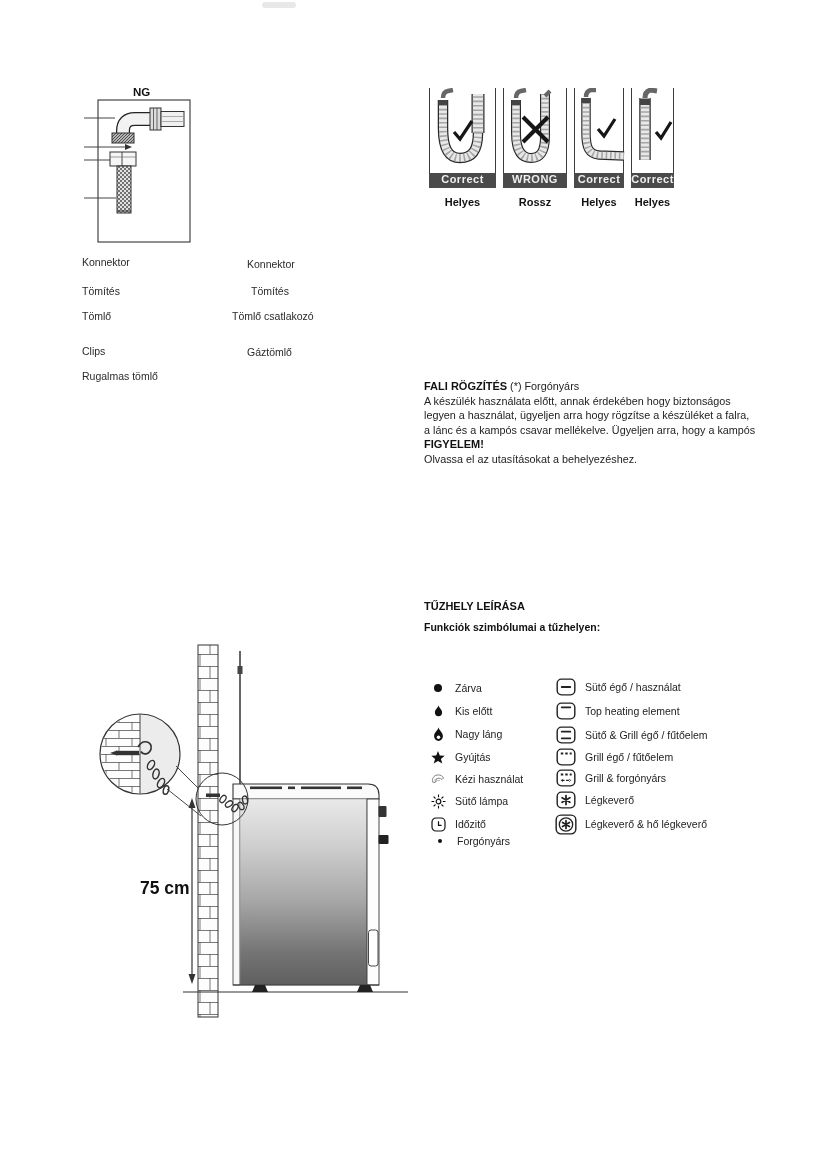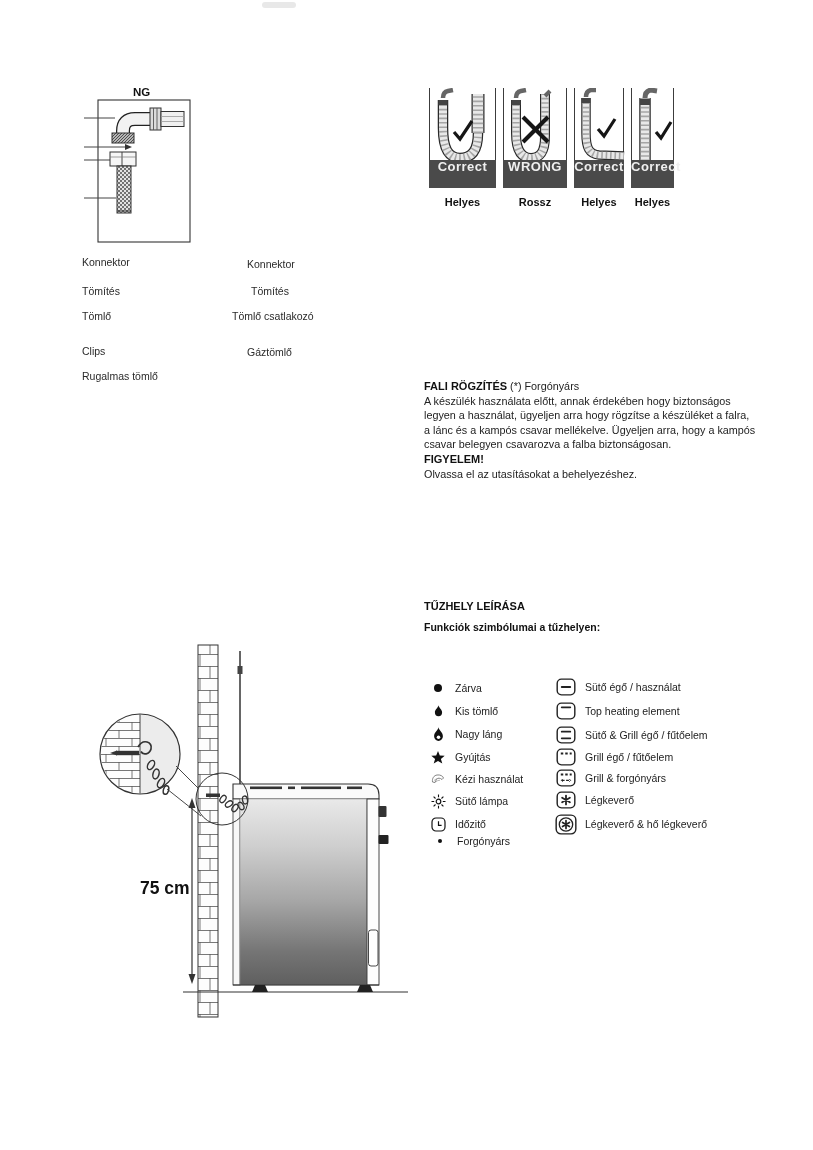--- a/index.html
+++ b/index.html
@@ -7,22 +7,22 @@
         font-family:"Liberation Sans",sans-serif;color:#1a1a1a;overflow:hidden;margin:0 auto;padding-left:12px;}
   .abs{position:absolute;}
   .smudge{position:absolute;left:262px;top:2px;width:34px;height:6px;background:#e8e8e8;border-radius:3px;}
 
   
   .lbl{position:absolute;font-size:10.5px;color:#2a2a2a;white-space:nowrap;}
 
   
   .panel{position:absolute;top:88px;height:100px;border-left:1px solid #3c3c3c;border-right:1px solid #3c3c3c;box-sizing:border-box;}
   .panel svg{position:absolute;left:0;top:0;}
-  .banner{position:absolute;left:-1px;right:-1px;bottom:0;height:28px;background:#4a4a4a;
-          color:#efefef;font-size:13px;line-height:13px;text-align:center;font-weight:700;letter-spacing:.5px;}
+  .banner{position:absolute;left:-1px;right:-1px;bottom:0;height:15px;background:#4a4a4a;
+          color:#efefef;font-size:11px;line-height:13px;text-align:center;font-weight:700;letter-spacing:.5px;}
   .caption{position:absolute;top:108px;left:-8px;right:-8px;text-align:center;font-size:11px;font-weight:700;color:#111;}
 
   
   .textblock{position:absolute;left:424px;top:379px;width:335px;font-size:10.8px;line-height:14.6px;color:#222;}
   .textblock b{font-size:11px;color:#111;}
 
   
   .legend-title{position:absolute;left:424px;top:600px;font-size:11px;font-weight:700;color:#111;}
   .legend-sub{position:absolute;left:424px;top:621px;font-size:10.5px;font-weight:700;color:#111;}
   .lrow{position:absolute;display:flex;align-items:center;height:20px;}
@@ -153,21 +153,20 @@
     <div class="caption">Helyes</div>
   </div>
 
   <div class="textblock">
     <div>
       <b>FALI RÖGZÍTÉS</b><span> (*) Forgónyárs</span>
     </div>
     <div>A készülék használata előtt, annak érdekében hogy biztonságos</div>
     <div>legyen a használat, ügyeljen arra hogy rögzítse a készüléket a falra,</div>
     <div>a lánc és a kampós csavar mellékelve. Ügyeljen arra, hogy a kampós</div>
-    <div>csavar belegyen csavarozva a falba biztonságosan.</div>
     <div><b>FIGYELEM!</b></div>
     <div>Olvassa el az utasításokat a behelyezéshez.</div>
   </div>
 
   <svg class="abs" style="left:80px;top:618px;" width="330" height="400" viewBox="0 0 330 400">
     <defs>
       <linearGradient id="stoveGrad" x1="0" y1="0" x2="0" y2="1">
         <stop offset="0%" stop-color="#e9e9e9"></stop>
         <stop offset="25%" stop-color="#cfcfcf"></stop>
         <stop offset="55%" stop-color="#a6a6a6"></stop>
@@ -263,21 +262,21 @@
         <span class="closed-dot"></span>
       </span>
     <span class="lab">Zárva</span>
   </div>
   <div class="lrow" style="left:428px;top:701px;">
     <span class="ic">
       <svg width="9" height="12" viewBox="0 0 10 13">
           <path d="M5 0 C5.5 3 9 4.5 9 8 A4 4.3 0 1 1 1 8 C1 4.5 4.5 3 5 0 Z" fill="#111"></path>
         </svg>
     </span>
-    <span class="lab">Kis tömlő</span>
+    <span class="lab">Kis előtt</span>
   </div>
   <div class="lrow" style="left:428px;top:724px;">
     <span class="ic">
       <svg width="11" height="15" viewBox="0 0 10 13">
           <path d="M5 0 C5.5 3 9 4.5 9 8 A4 4.3 0 1 1 1 8 C1 4.5 4.5 3 5 0 Z" fill="#111"></path>
           <circle cx="5" cy="9" r="1.6" fill="#fff"></circle>
         </svg>
     </span>
     <span class="lab">Nagy láng</span>
   </div>

